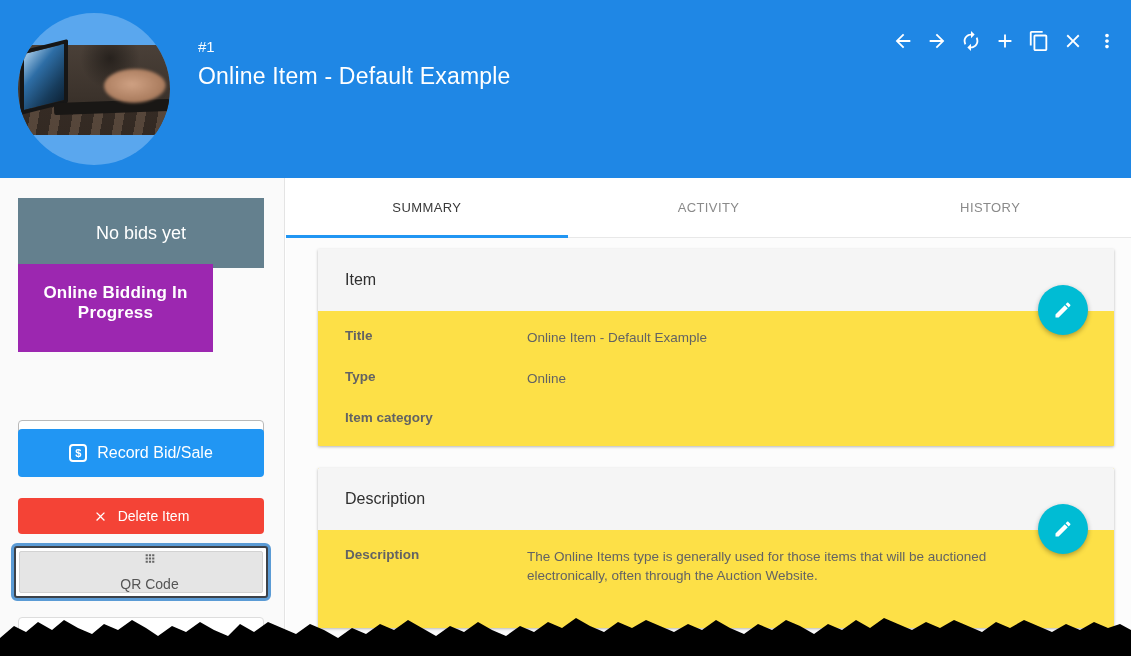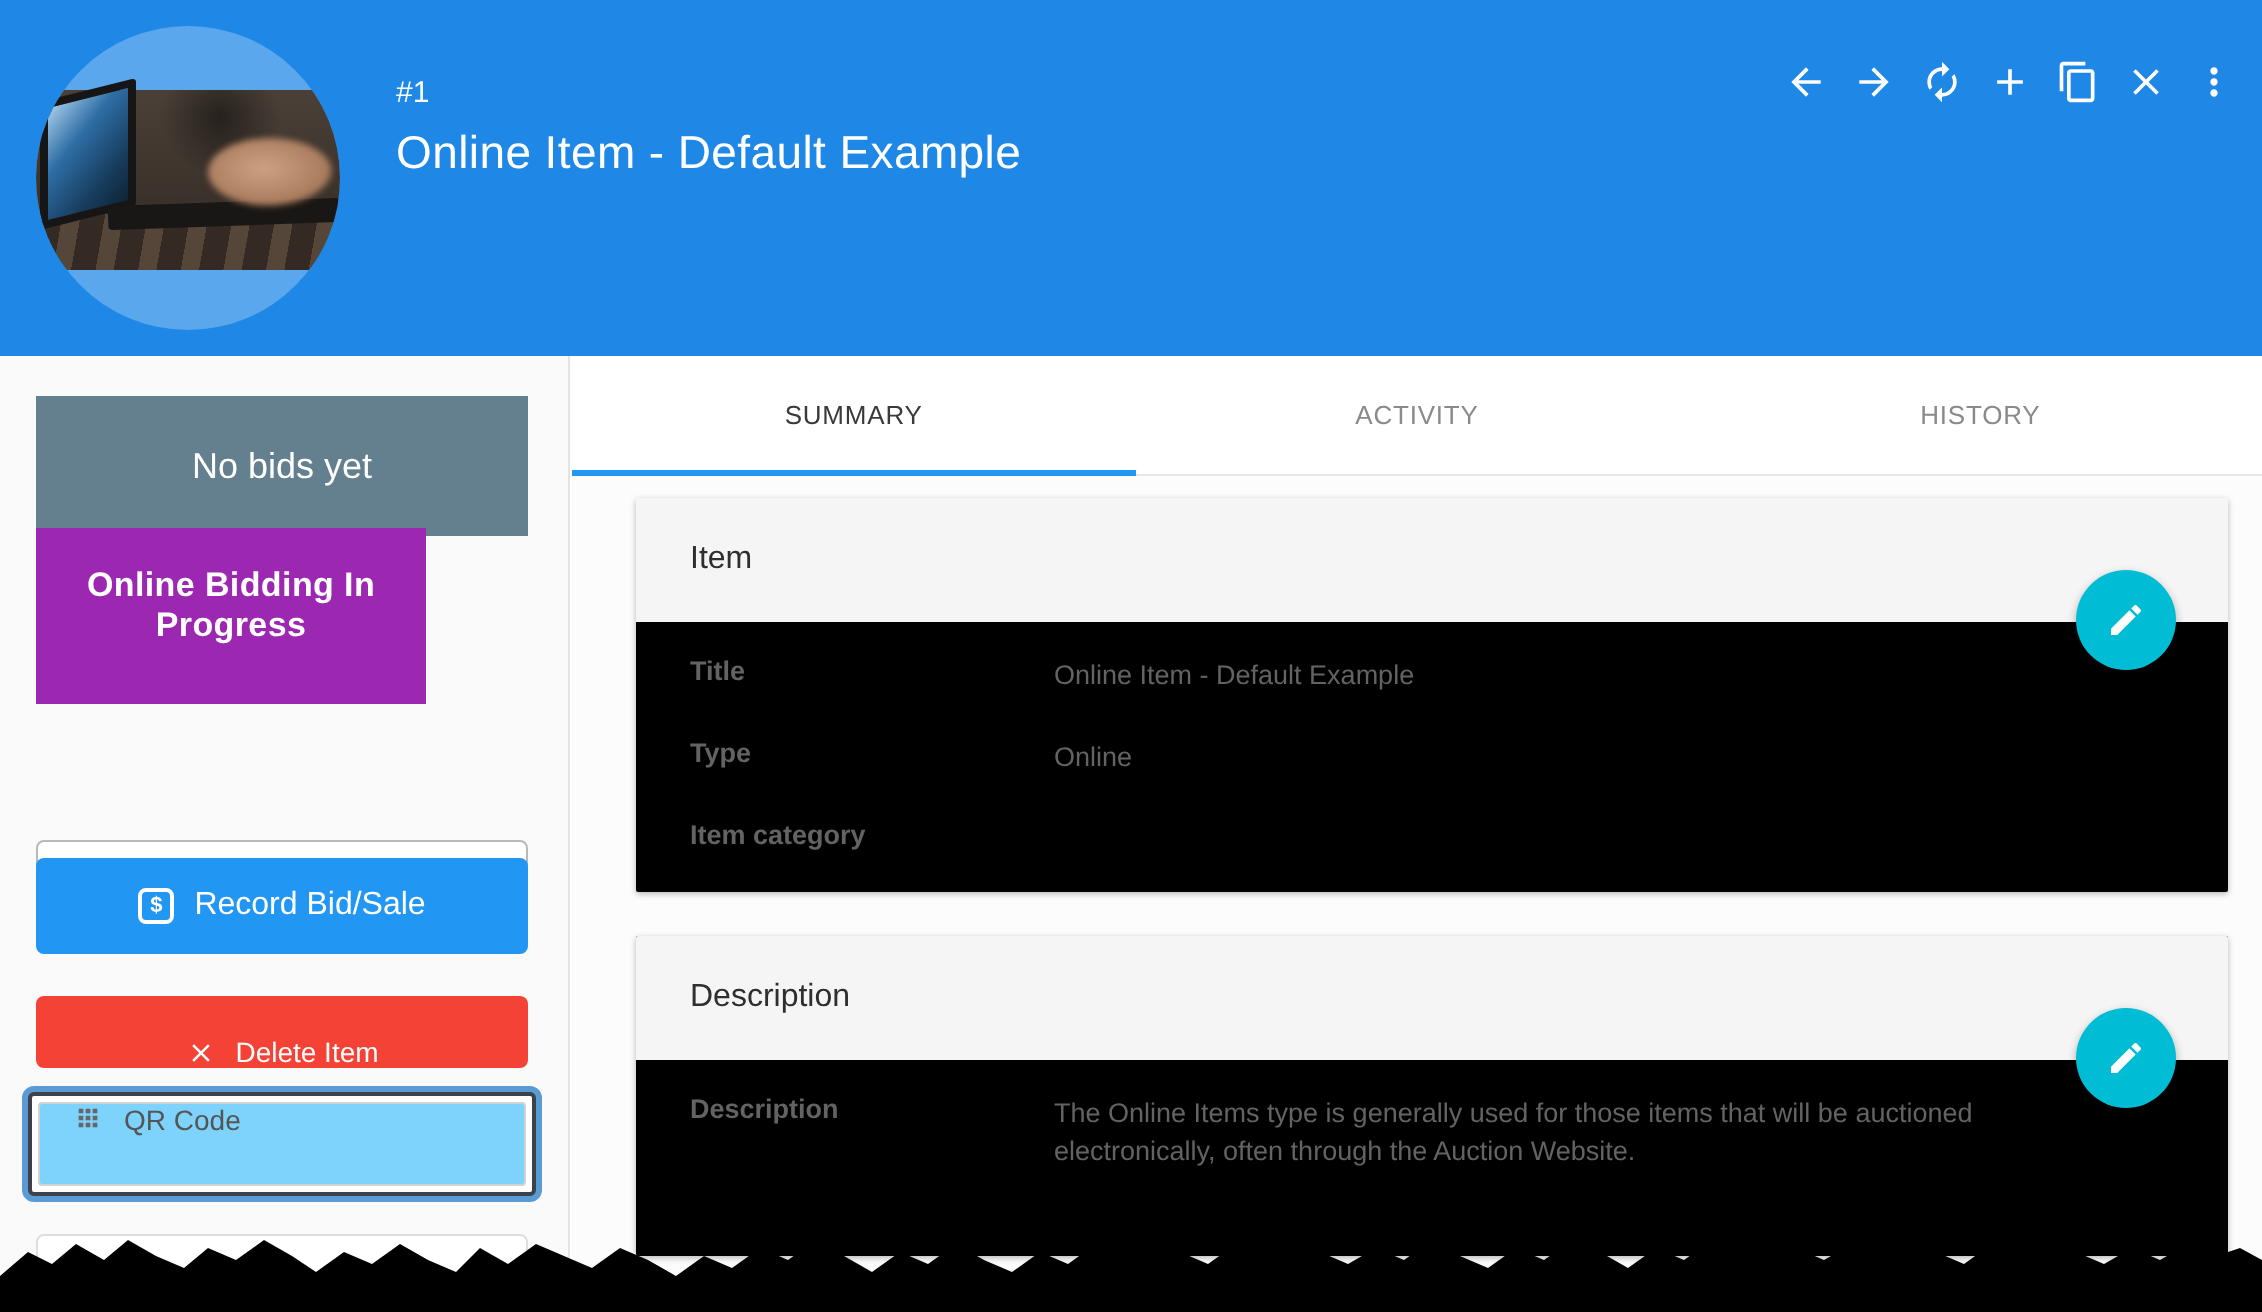--- a/index.html
+++ b/index.html
@@ -47,43 +47,43 @@
   .tags-input { position:absolute; left:18px; width:246px; top:198px; height:31px;
              border:1px solid #b9b9b9; border-radius:4px; background:#fff; padding:0 10px;
              font-size:14px; color:#444; font-family:"Liberation Sans", sans-serif; outline:none;margin-top:44px; }
   .tags-input::placeholder { color:#8a8a8a; }
   .btn { position:absolute; left:18px; width:246px; border:none; border-radius:4px;
          display:flex; align-items:center; justify-content:center; gap:10px; color:#fff;
          cursor:pointer; font-family:"Liberation Sans", sans-serif; }
   .btn-record { top:251px; height:48px; background:#2196f3; font-size:16px; }
   .dollar-icon { width:18px; height:18px; border:2px solid #fff; border-radius:4px;
          display:flex; align-items:center; justify-content:center; font-size:11px; font-weight:bold; }
-  .btn-delete { top:320px; height:36px; background:#f44336; font-size:14px;align-items:flex-end; }
+  .btn-delete { top:320px; height:36px; background:#f44336; font-size:14px; }
   .btn-delete svg { width:15px; height:15px; fill:#fff; }
   .qr-outer { position:absolute; left:11px; width:260px; top:365px;
          border:3px solid #5b9bd5; border-radius:6px; background:#5b9bd5; }
   .qr-mid { border:2px solid #3d4249; border-radius:3px; background:#fff; padding:3px; }
-  .qr-btn { border:1px solid #d2d2d2; border-radius:2px; background:#7dd3fc; height:42px;
-         display:flex; gap:11px; padding-left:17px; font-size:14px;
-         color:#555; cursor:pointer; width:100%; font-family:"Liberation Sans", sans-serif; }
+  .qr-btn { border:1px solid #d2d2d2; border-radius:2px; background:#e5e5e5; height:42px;
+         display:flex; align-items:center; gap:11px; padding-left:17px; font-size:14px;
+         color:#555; cursor:pointer; width:100%; font-family:"Liberation Sans", sans-serif;flex-direction:column; }
   .qr-btn svg { fill:#666; width:14px; height:14px; }
   .partial-btn { position:absolute; left:18px; width:246px; top:439px; height:38px;
          background:#fff; border:1px solid #ddd; border-radius:4px; }
 
   
   .main { position:absolute; top:178px; left:286px; right:0; bottom:0; background:#fcfcfc; }
   .tabbar { position:absolute; top:0; left:0; right:0; height:60px; background:#fff;
             border-bottom:1px solid #e8e8e8; display:flex; }
   .tab { flex:1; display:flex; align-items:center; justify-content:center; position:relative;
          font-size:13px; font-weight:500; letter-spacing:.4px; color:#8a8a8a; cursor:pointer; }
   .tab.active { color:#3a3a3a; }
   .tab.active::after { content:""; position:absolute; left:0; right:0; bottom:-1px; height:3px;
          background:#2196f3; }
   .content { position:absolute; top:50px; left:0; right:0; bottom:0; padding:21px 17px 0 32px; }
-  .card { position:relative; background:#000000; box-shadow:0 1px 3px rgba(0,0,0,.28);
+  .card { position:relative; background:#fde047; box-shadow:0 1px 3px rgba(0,0,0,.28);
           border-radius:1px; }
   .card-header { background:#f5f5f5; padding:22px 27px; font-size:16px; color:#2f2f2f; }
   .card-body { padding:6px 27px 9px 27px; }
   .row { display:flex; padding:11px 0; font-size:13.5px; color:#636363; line-height:16px; }
   .row-label { width:182px; font-weight:bold; flex-shrink:0; }
   .row-value { max-width:505px; line-height:19px; }
   .card-desc { margin-top:22px; height:160px; overflow:hidden; }
   .fab { position:absolute; top:36px; right:26px; width:50px; height:50px; border-radius:50%;
          background:#00bcd4; border:none; cursor:pointer; display:flex; align-items:center;
          justify-content:center; box-shadow:0 2px 5px rgba(0,0,0,.3); z-index:5; }

